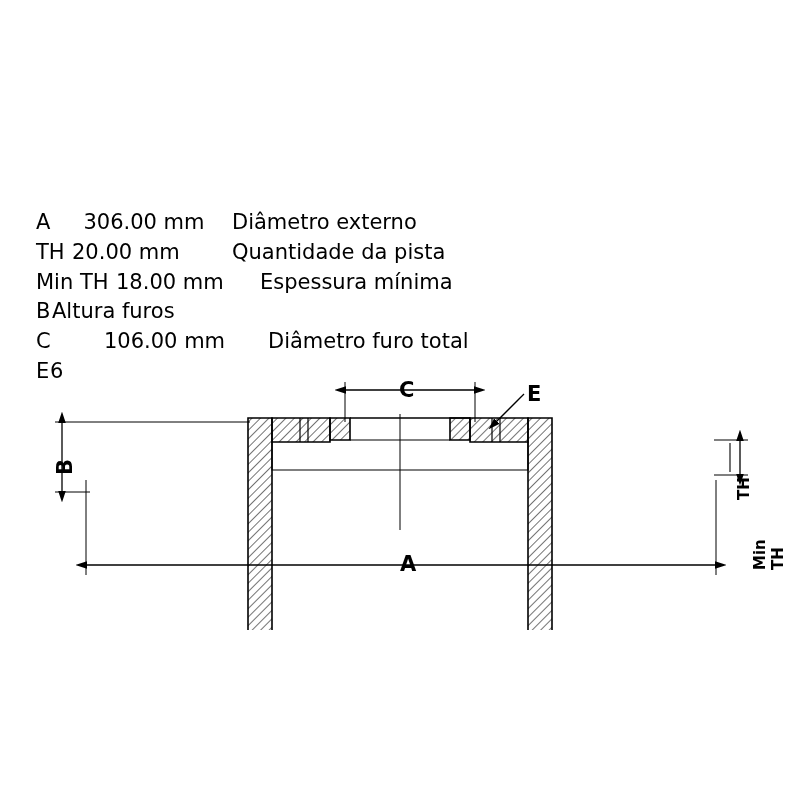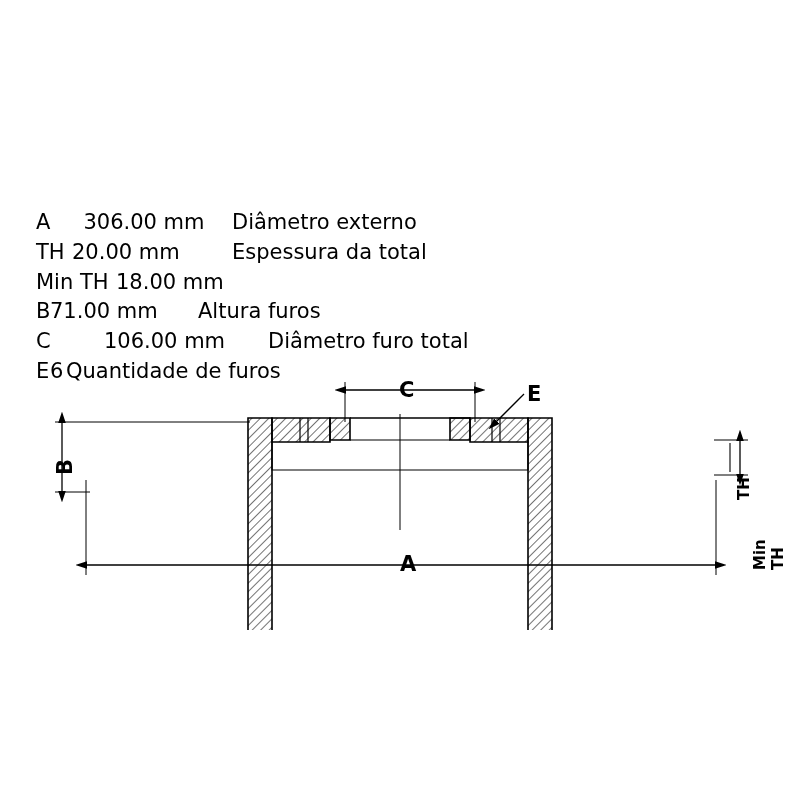--- a/index.html
+++ b/index.html
@@ -83,40 +83,39 @@
 
   <div class="spec-list">
     <div class="spec-row row-a">
       <span class="spec-code">A</span>
       <span class="spec-value">306.00 mm</span>
       <span class="spec-desc">Diâmetro externo</span>
     </div>
     <div class="spec-row row-th">
       <span class="spec-code">TH</span>
       <span class="spec-value">20.00 mm</span>
-      <span class="spec-desc">Espessura da total</span>
+      <span class="spec-desc">Quantidade da pista</span>
     </div>
     <div class="spec-row row-minth">
       <span class="spec-code">Min TH</span>
       <span class="spec-value">18.00 mm</span>
+      <span class="spec-desc">Espessura mínima</span>
     </div>
     <div class="spec-row row-b">
       <span class="spec-code">B</span>
-      <span class="spec-value">71.00 mm</span>
       <span class="spec-desc">Altura furos</span>
     </div>
     <div class="spec-row row-c">
       <span class="spec-code">C</span>
       <span class="spec-value">106.00 mm</span>
       <span class="spec-desc">Diâmetro furo total</span>
     </div>
     <div class="spec-row row-e">
       <span class="spec-code">E</span>
       <span class="spec-value">6</span>
-      <span class="spec-desc">Quantidade de furos</span>
     </div>
   </div>
 
   <div class="drawing">
     <svg width="800" height="300" viewBox="0 0 800 300">
       <defs>
         <pattern id="hatch" width="6" height="6" patternTransform="rotate(45)" patternUnits="userSpaceOnUse">
           <line x1="0" y1="0" x2="0" y2="6" stroke="#000000" stroke-width="1.1"></line>
         </pattern>
         <marker id="arrowStart" markerWidth="9" markerHeight="9" refX="8" refY="3" orient="auto">

